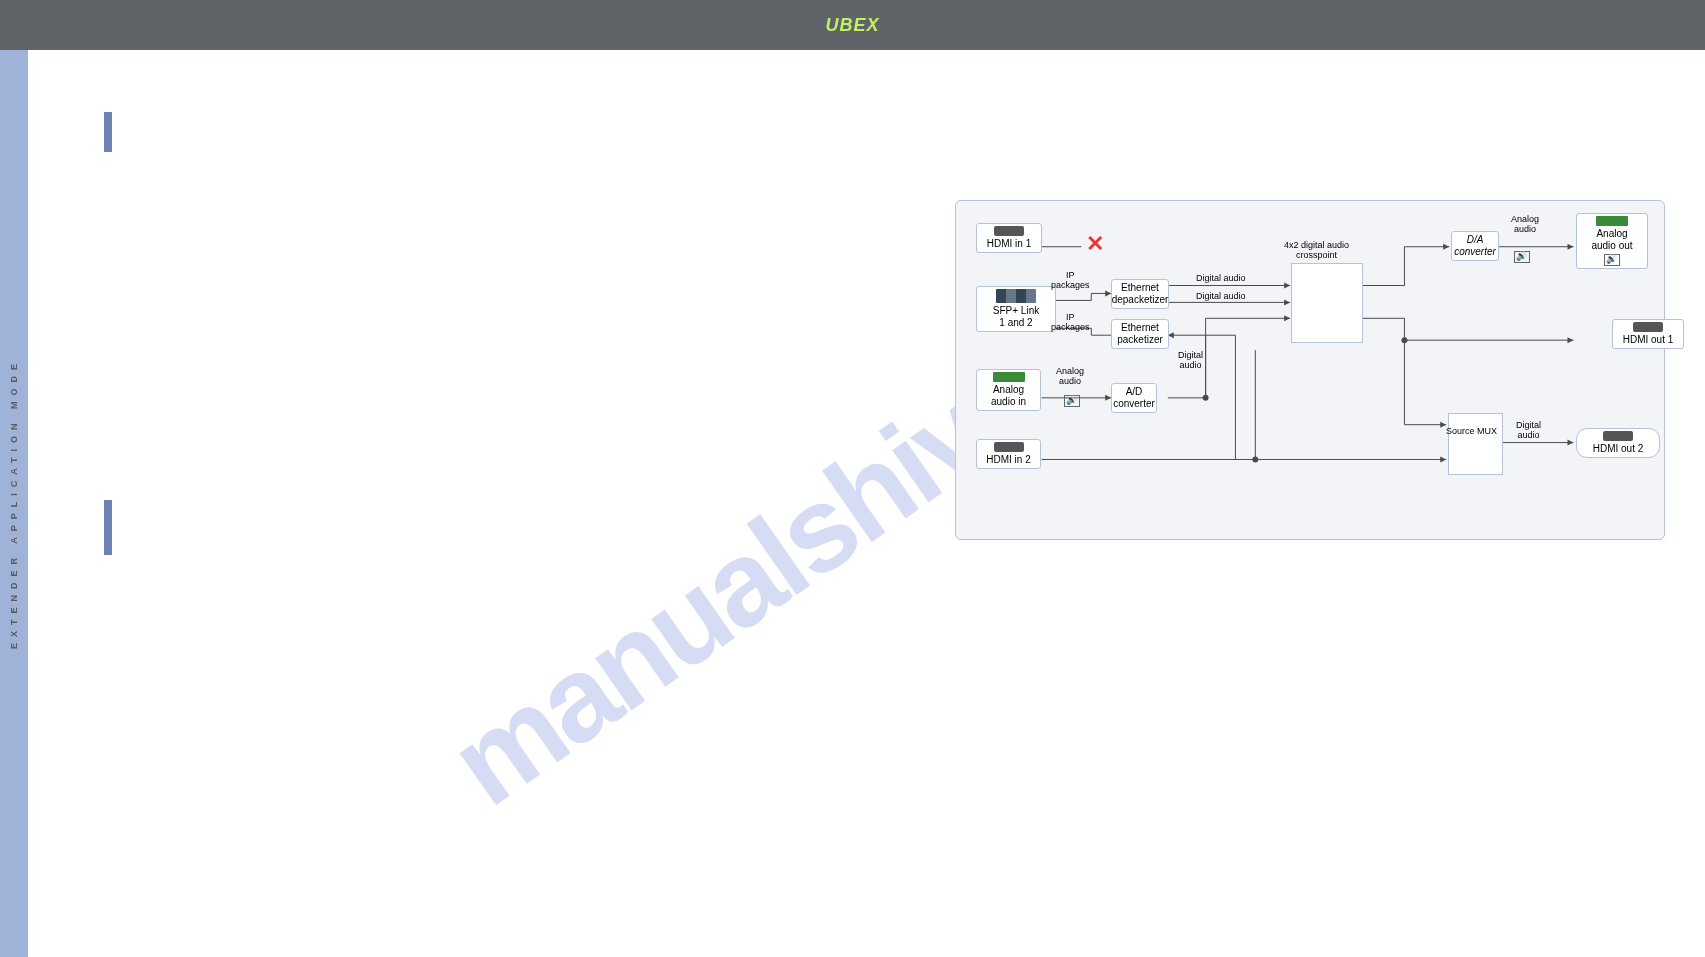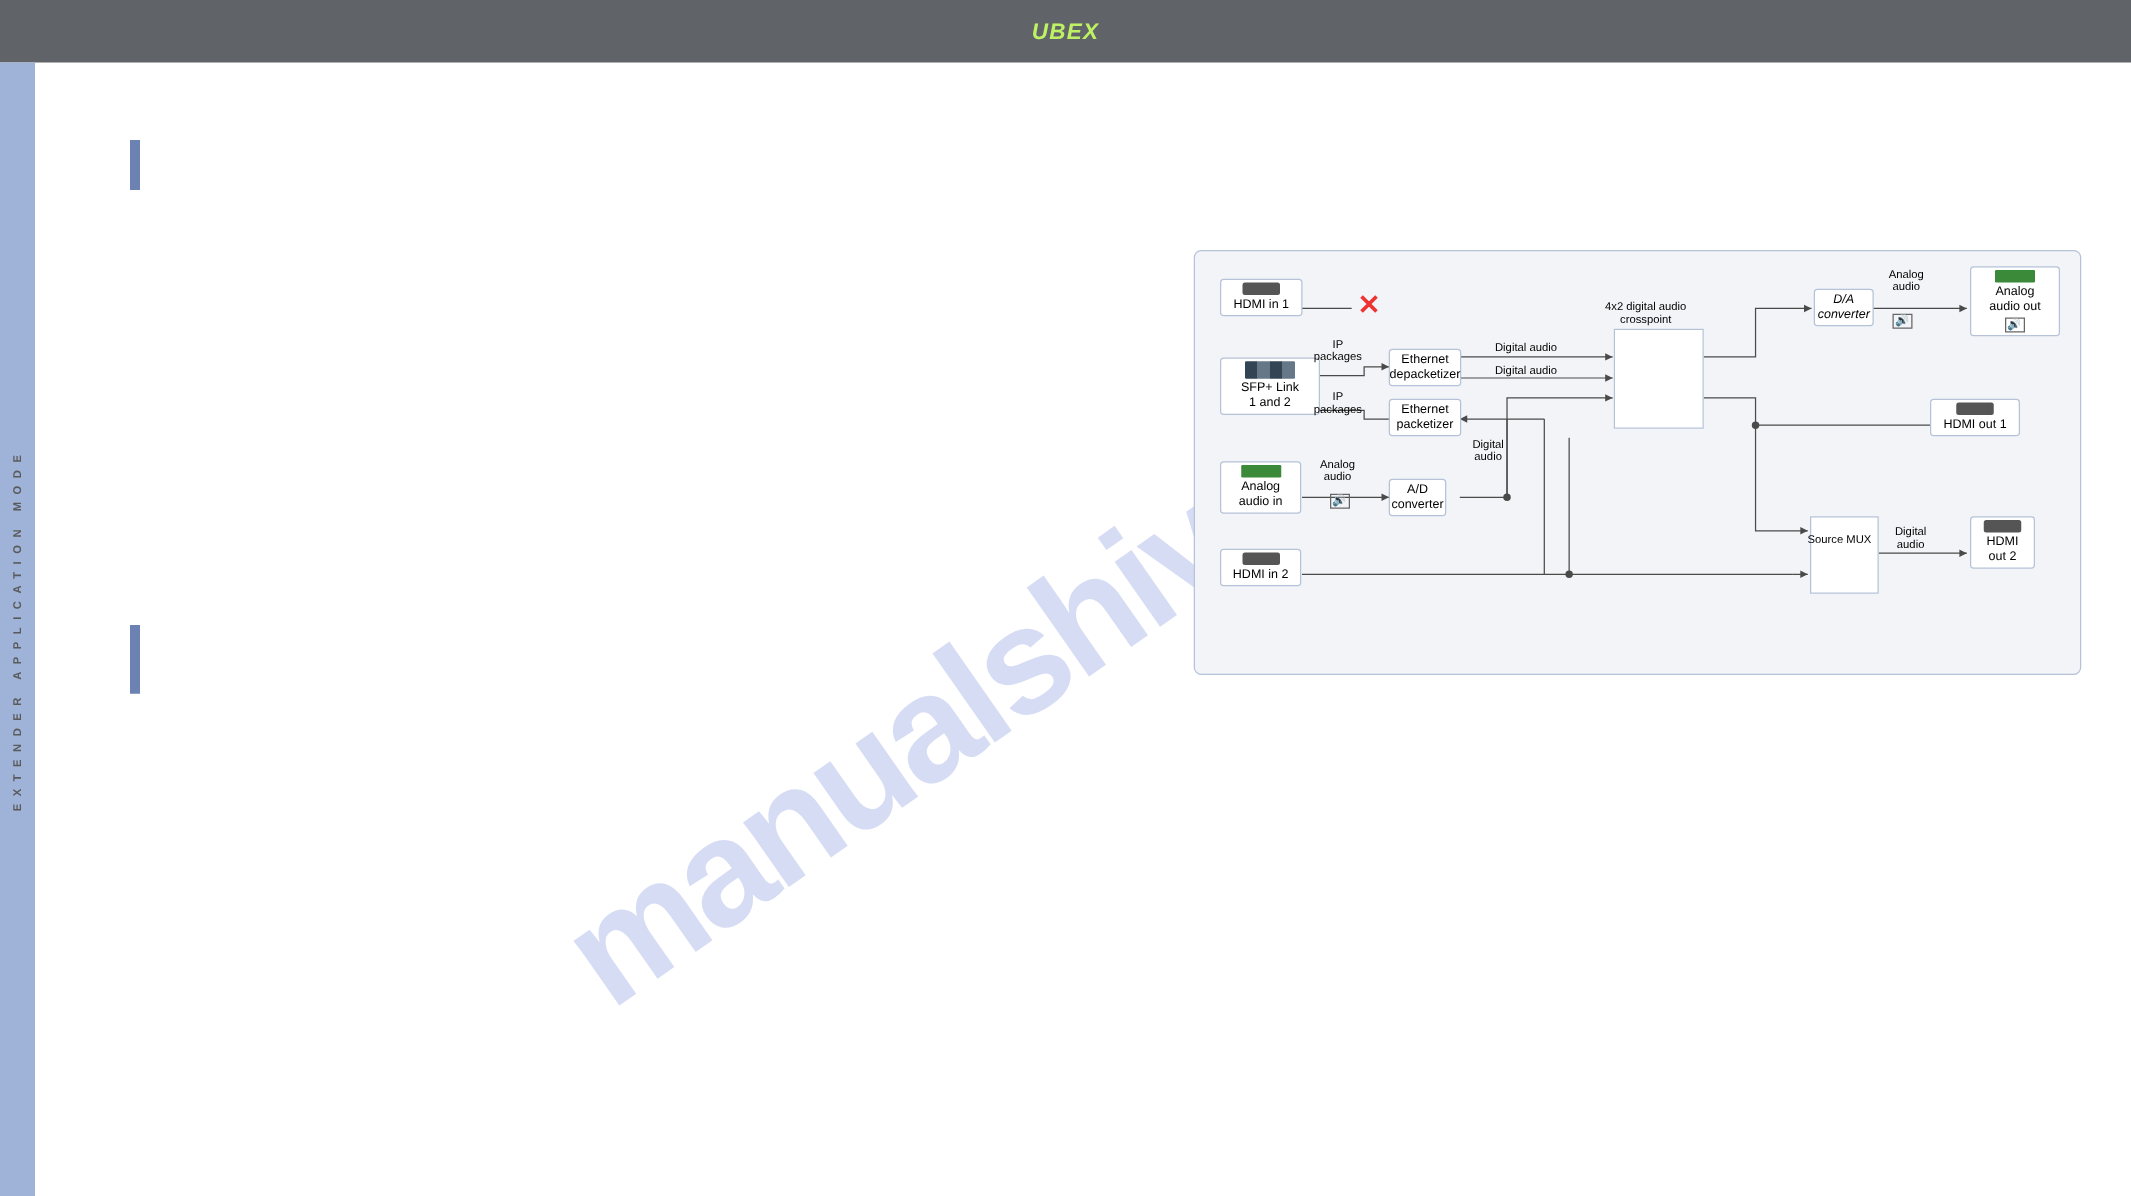--- a/index.html
+++ b/index.html
@@ -170,25 +170,25 @@
       <span style="white-space:pre-line">D/A
 converter</span>
     </div>
 
     <div class="box" style="left:620px; top:12px; width:72px;">
       <div class="term-icon"></div>
       <span style="white-space:pre-line">Analog
 audio out</span>
       <div class="spk-icon"></div>
     </div>
-    <div class="box" style="left:588px; top:118px; width:72px;">
+    <div class="box" style="left:656px; top:118px; width:72px;">
       <div class="hdmi-icon"></div>
       <span>HDMI out 1</span>
     </div>
-    <div class="box" style="left:620px; top:212px; width:52px;">
+    <div class="box" style="left:620px; top:227px; width:84px;border-radius:11px;">
       <div class="hdmi-icon"></div>
       <span>HDMI out 2</span>
     </div>
 
     <div class="switch-box" style="left:492px; top:212px;"></div>
 
     <div class="box noframe" style="left:108px; top:192px; padding:0;">
       <div class="spk-icon"></div>
     </div>
     <div class="box noframe" style="left:558px; top:48px; padding:0;">

